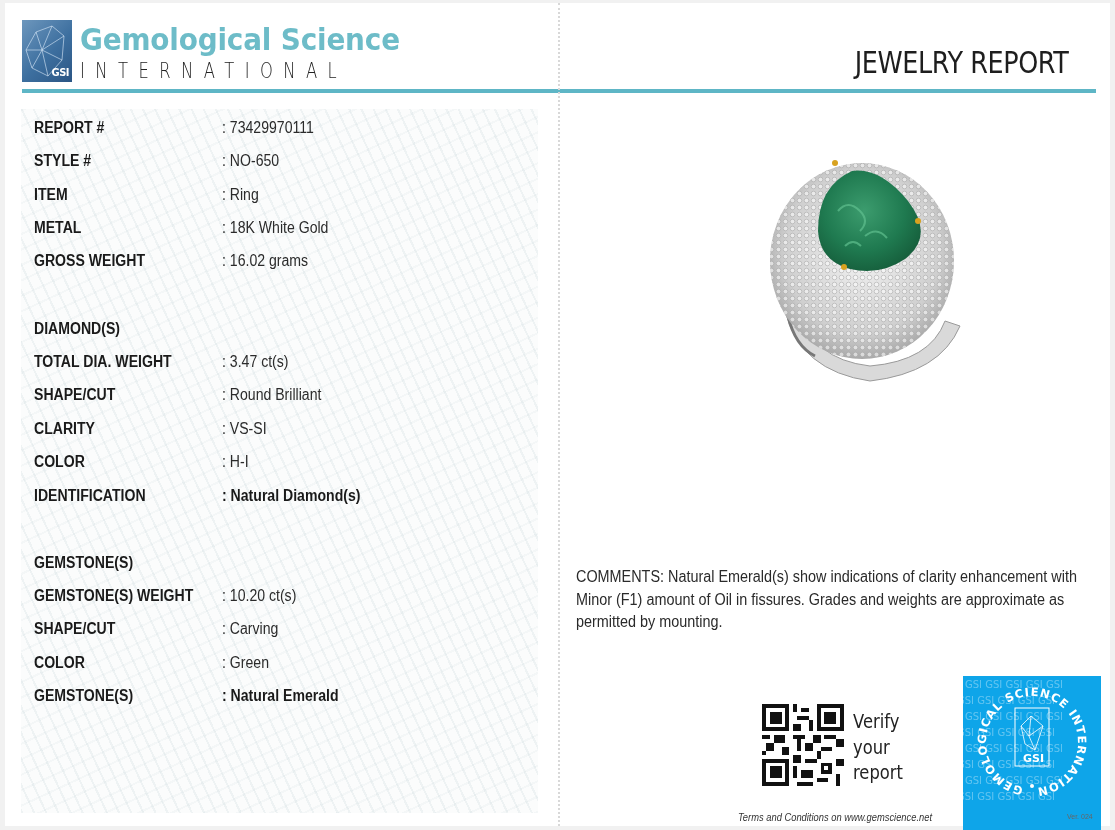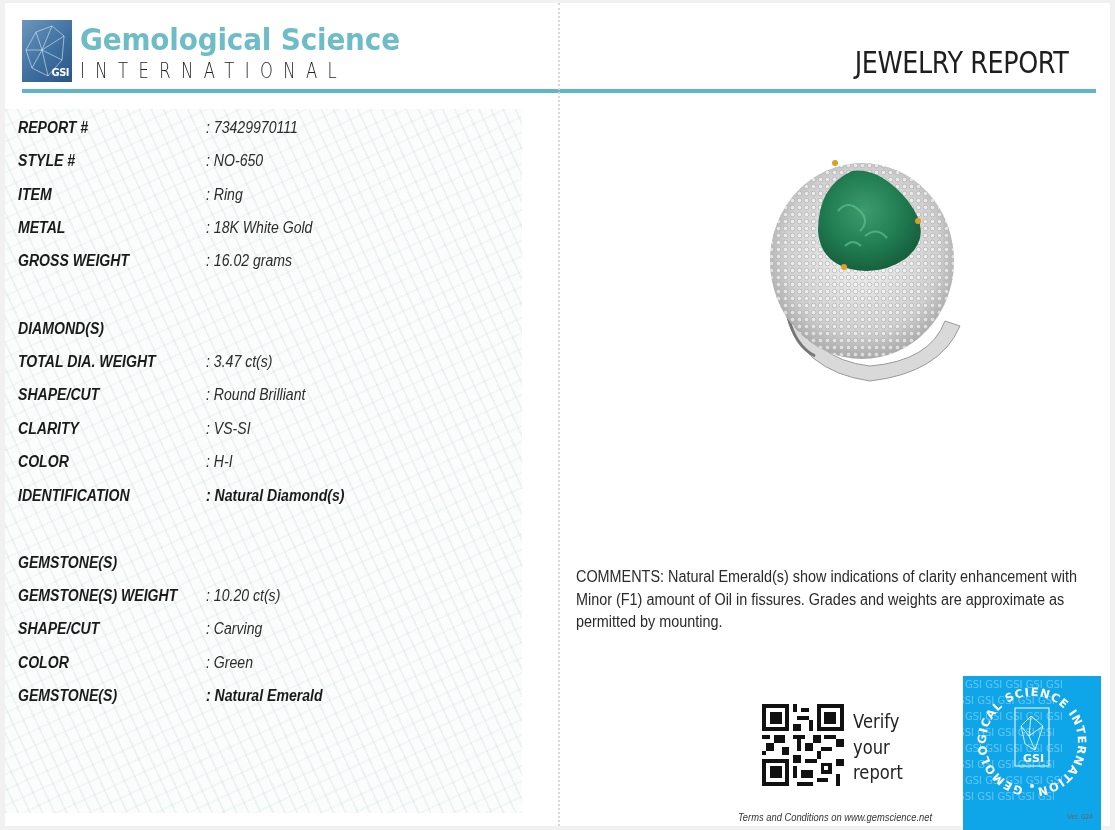--- a/index.html
+++ b/index.html
@@ -40,26 +40,25 @@
   .accent-line {
     position: absolute; left: 17px; top: 86px; width: 1074px; height: 4px; background: #5eb6c6;
   }
   .vdivider {
     position: absolute; left: 553px; top: 0; width: 0; height: 823px;
     border-left: 2px dotted #d8d8d8;
   }
 
   
   .left-panel {
-    position: absolute; left: 0; top: 106px; width: 517px; height: 704px;
+    position: absolute; left: 16px; top: 106px; width: 517px; height: 704px;
     background-color: #fbfcfc;
     background-image:
       repeating-linear-gradient(65deg, rgba(180,200,205,0.18) 0 2px, transparent 2px 11px),
       repeating-linear-gradient(-25deg, rgba(180,200,205,0.10) 0 2px, transparent 2px 14px);
-    font-style: italic;
   }
   .row { position: absolute; left: 13px; height: 22px; font-size: 16px; line-height: 22px; }
   .row .lbl {
     position: absolute; left: 0; top: 0; font-weight: bold; white-space: nowrap;
     transform: scaleX(0.88); transform-origin: left center;
   }
   .row .val {
     position: absolute; left: 188px; top: 0; white-space: nowrap; color: #2b2b2b;
     transform: scaleX(0.88); transform-origin: left center;
   }

